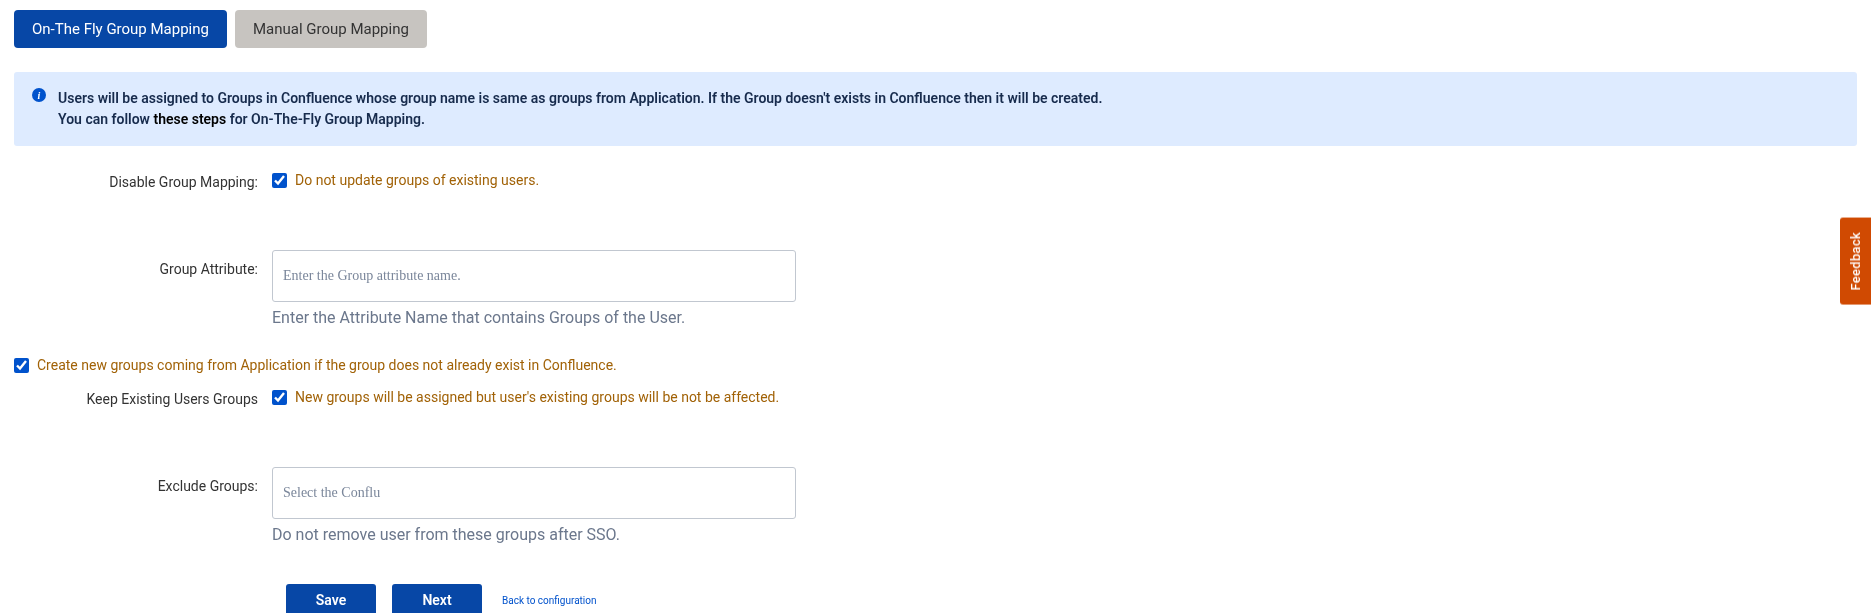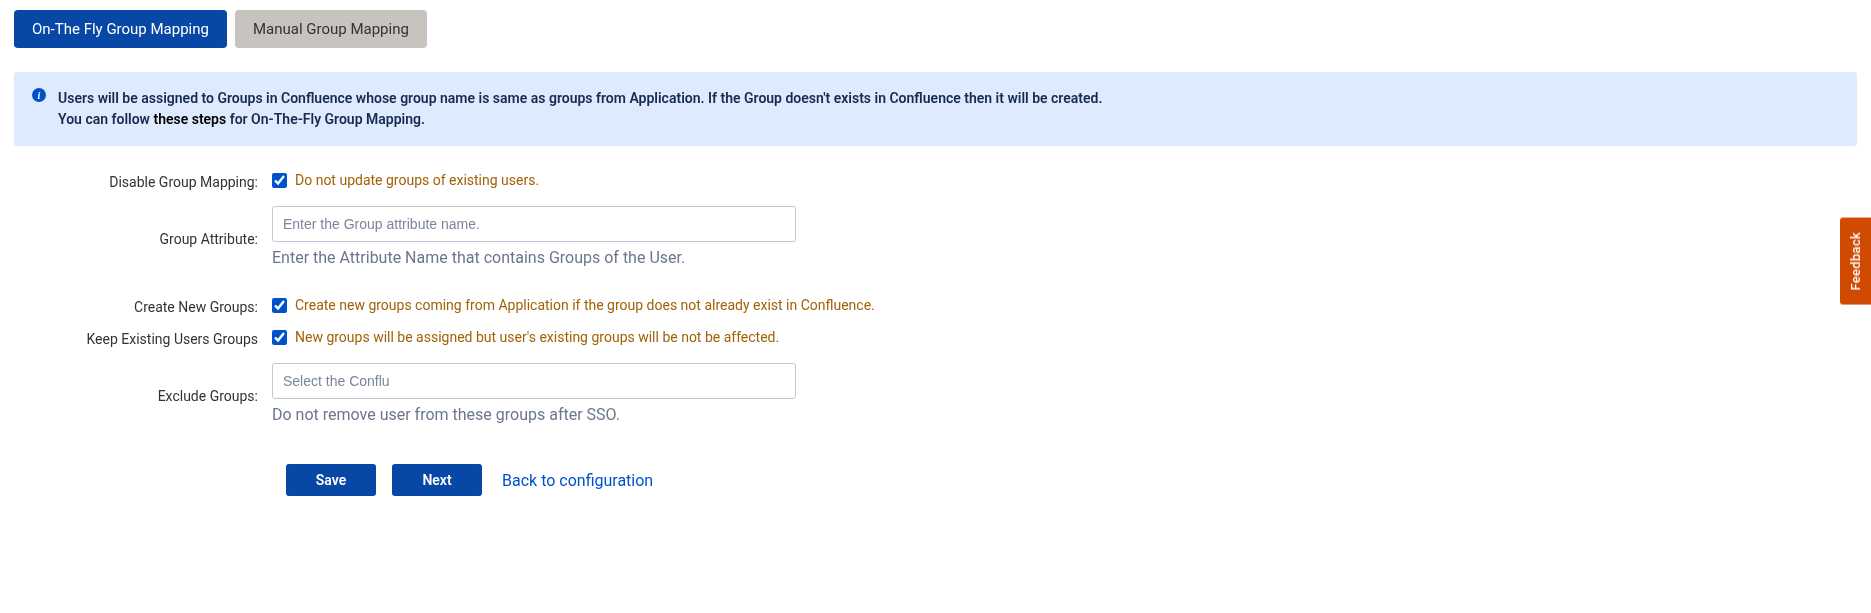--- a/index.html
+++ b/index.html
@@ -100,27 +100,28 @@
       height: 15px;
       accent-color: #0052cc;
       cursor: pointer;
     }
     .checkbox-line .cb-label {
       color: #a16207;
       font-size: 14px;
     }
     .text-input {
       width: 524px;
-      height: 36px;
+      height: 52px;
       border: 1px solid #c1c7d0;
       border-radius: 3px;
       padding: 6px 10px;
       font-size: 14px;
-      font-family: Liberation Sans, sans-serif;
+      font-family: Liberation Serif, serif;
       color: #172b4d;
+      margin-top: 44px;
     }
     .text-input::placeholder {
       color: #7a869a;
     }
     .help-text {
       font-size: 16px;
       color: #6b778c;
       margin-top: 6px;
     }
     .actions-row {
@@ -141,21 +142,21 @@
       font-size: 14px;
       font-weight: 600;
       cursor: pointer;
       font-family: inherit;
       text-align: center;
     }
     .link-text {
       color: #0052cc;
       text-decoration: none;
       cursor: pointer;
-      font-size: 16px;
+      font-size: 10px;
       margin-left: 4px;
     }
     .feedback-tab {
       position: fixed;
       right: 0;
       top: 218px;
       background: #d04a02;
       color: #fff;
       writing-mode: vertical-rl;
       transform: rotate(180deg);
@@ -203,21 +204,20 @@
     <div class="form-label-col">Group Attribute:</div>
     <div class="form-control-col">
       <input type="text" class="text-input" placeholder="Enter the Group attribute name." style="">
       <div class="help-text">Enter the Attribute Name that contains Groups of the User.</div>
     </div>
   </div>
 
   <div class="spacer-md"></div>
 
   <div class="form-row">
-    <div class="form-label-col">Create New Groups:</div>
     <div class="form-control-col">
       <label class="checkbox-line">
         <input type="checkbox" checked="" style="">
         <span class="cb-label">Create new groups coming from Application if the group does not already exist in Confluence.</span>
       </label>
     </div>
   </div>
 
   <div class="form-row">
     <div class="form-label-col">Keep Existing Users Groups</div>

